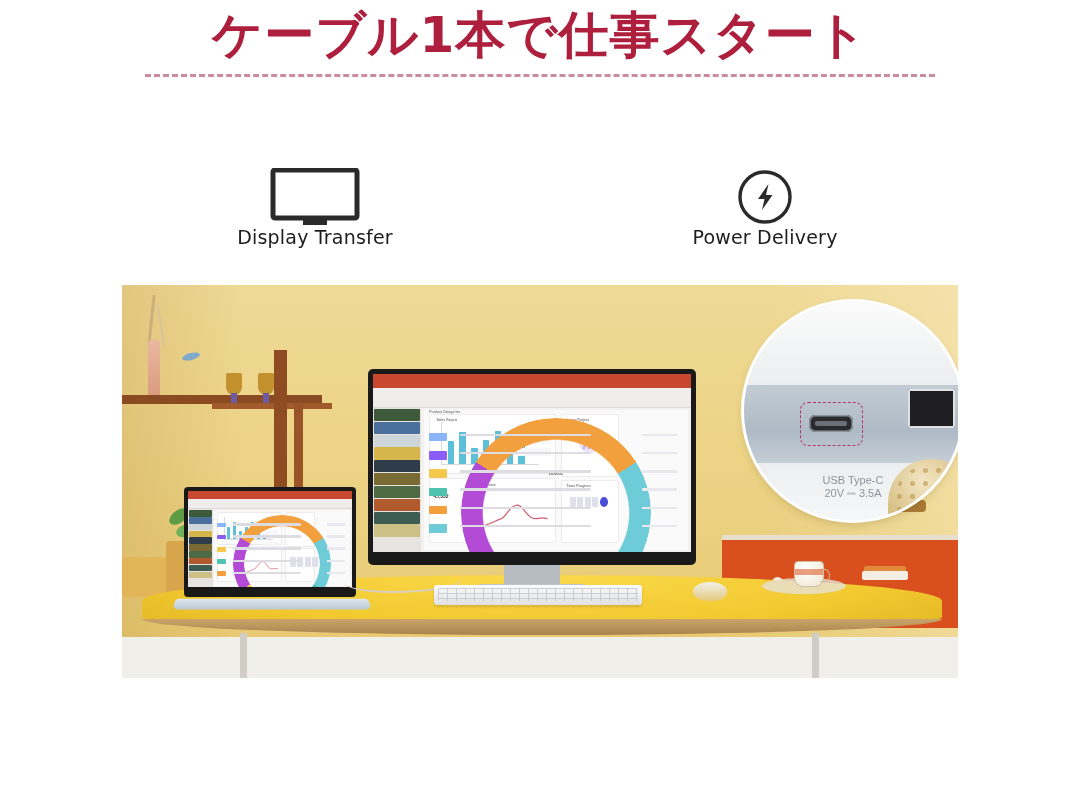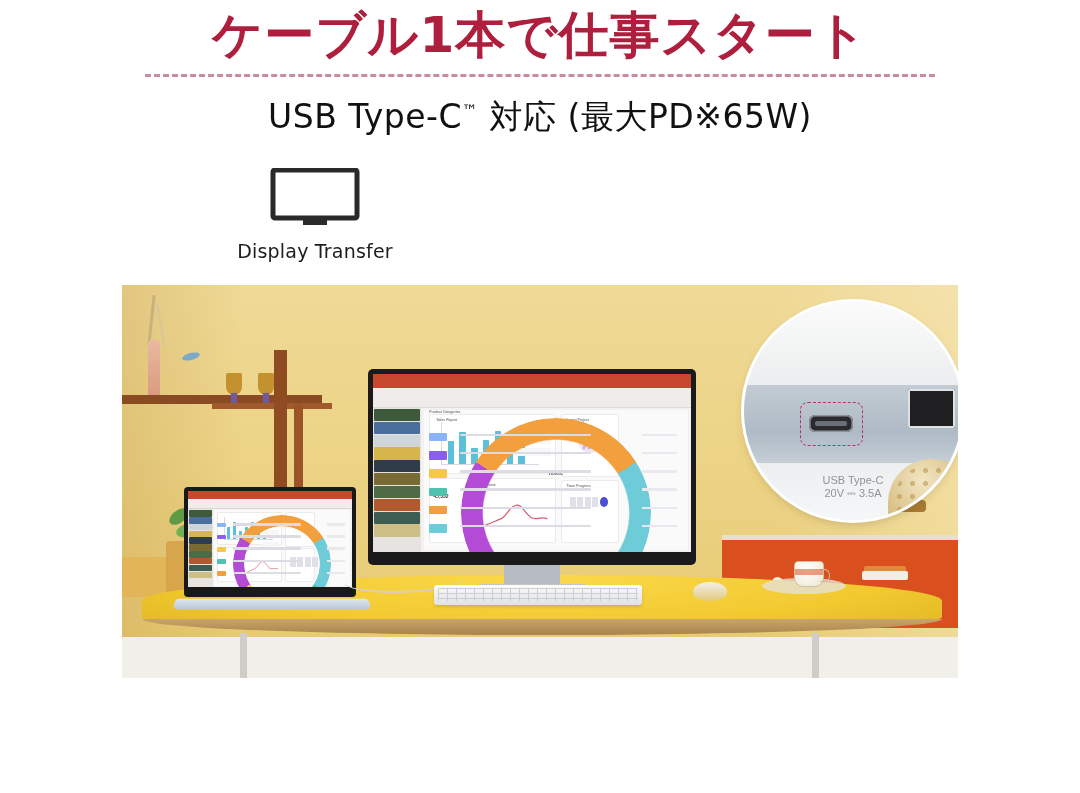--- a/index.html
+++ b/index.html
@@ -34,21 +34,21 @@
   .subtitle .tm { font-size: 16px; vertical-align: super; }
 
   
   .features {
     position: absolute; left: 210px; top: 168px; width: 660px;
     display: flex; justify-content: space-between; align-items: flex-start;
   }
   .feature { width: 210px; display: flex; flex-direction: column; align-items: center; }
   .feature .glyph { height: 58px; display: flex; align-items: center; justify-content: center; }
   .feature .flabel {
-    margin-top: 14px; font-size: 19px; color: #1d1d1d; letter-spacing: 0.2px;
+    font-size: 19px; color: #1d1d1d; letter-spacing: 0.2px;
     font-family: "DejaVu Sans", "Liberation Sans", sans-serif; white-space: nowrap;
   }
 
   
   .photo {
     position: absolute; left: 122px; top: 285px; width: 836px; height: 393px;
     overflow: hidden; background: #e8cc79;
   }
   .wall { position:absolute; inset:0; background: linear-gradient(180deg,#efd996 0%, #ecd385 45%, #e9ce7c 70%, #e7c96f 100%); }
   .wall-shade { position:absolute; left:0; top:0; width:120px; height:100%;
@@ -203,37 +203,43 @@
   .footnote .gap { display:inline-block; width:22px; }
 </style>
 </head>
 <body>
 
 <div class="page">
 
   <div class="title">ケーブル1本で仕事スタート</div>
   <div class="divider"></div>
 
-  <div class="subtitle">
-    <span>USB Type-C</span><span class="tm">™</span><span> 対応 (最大PD※65W)</span>
-  </div>
 
   <div class="features">
 
     <div class="feature">
       <div class="glyph">
         <svg width="90" height="58" viewBox="0 0 90 58">
           <rect x="3" y="2" width="84" height="48" rx="2" fill="none" stroke="#2a2a2a" stroke-width="5"></rect>
           <rect x="33" y="52" width="24" height="5" fill="#2a2a2a"></rect>
         </svg>
       </div>
       <div class="flabel">Display Transfer</div>
     </div>
 
 
+    <div class="feature">
+      <div class="glyph">
+        <svg width="58" height="58" viewBox="0 0 58 58">
+          <circle cx="29" cy="29" r="25" fill="none" stroke="#2a2a2a" stroke-width="3.4"></circle>
+          <path d="M32.5 16 L22 31 H28.5 L26 42 L36.5 27 H30 Z" fill="#2a2a2a"></path>
+        </svg>
+      </div>
+      <div class="flabel">Power Delivery</div>
+    </div>
 
   </div>
 
   <div class="photo">
     <div class="wall"></div>
     <div class="wall-shade"></div>
     <div class="wall-right"></div>
 
     <div class="stem"></div>
     <div class="stem2"></div>

